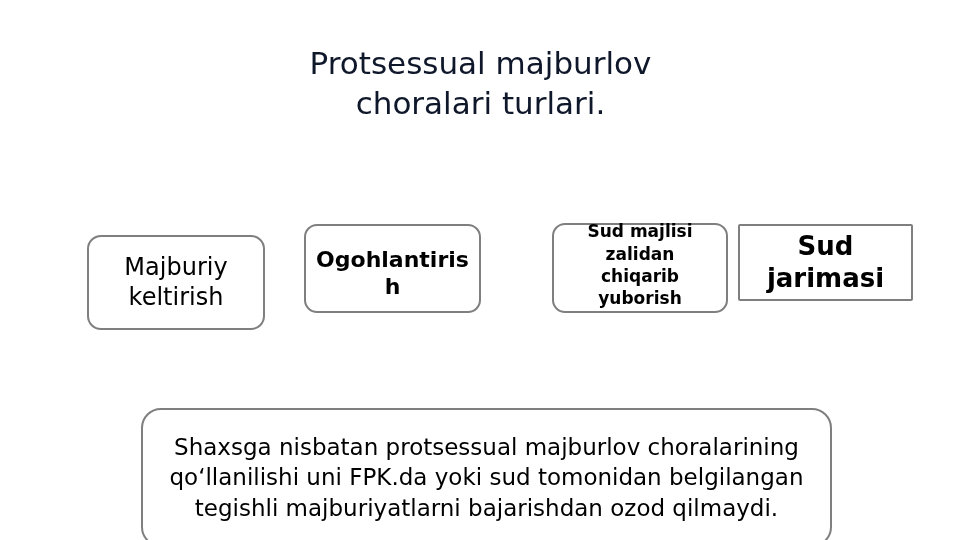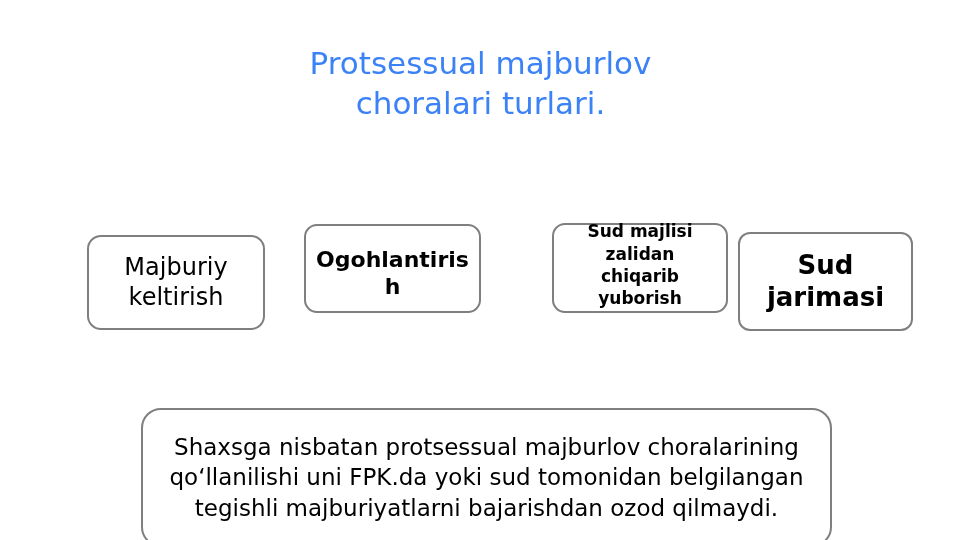--- a/index.html
+++ b/index.html
@@ -22,21 +22,21 @@
 
   
   .slide-title {
     position: absolute;
     left: 160px;
     top: 44px;
     width: 641px;
     text-align: center;
     font-size: 31px;
     line-height: 1.28;
-    color: #3b82f6;
+    color: #0f172a;
     font-weight: 400;
     white-space: pre-line;
     letter-spacing: 0px;
   }
 
   
   .rbox {
     position: absolute;
     box-sizing: border-box;
     background: #ffffff;
@@ -99,24 +99,24 @@
     font-size: 17px;
     line-height: 1.32;
     font-weight: 700;
     position: relative;
     top: -3px;
   }
 
   
   #box-4 {
     left: 738px;
-    top: 232px;
+    top: 224px;
     width: 175px;
-    height: 99px;
-    border-radius: 12px;
+    height: 77px;
+    border-radius: 2px;
   }
   #box-4 .txt {
     font-size: 26px;
     line-height: 1.20;
     font-weight: 700;
   }
 
   
   #box-note {
     left: 141px;

